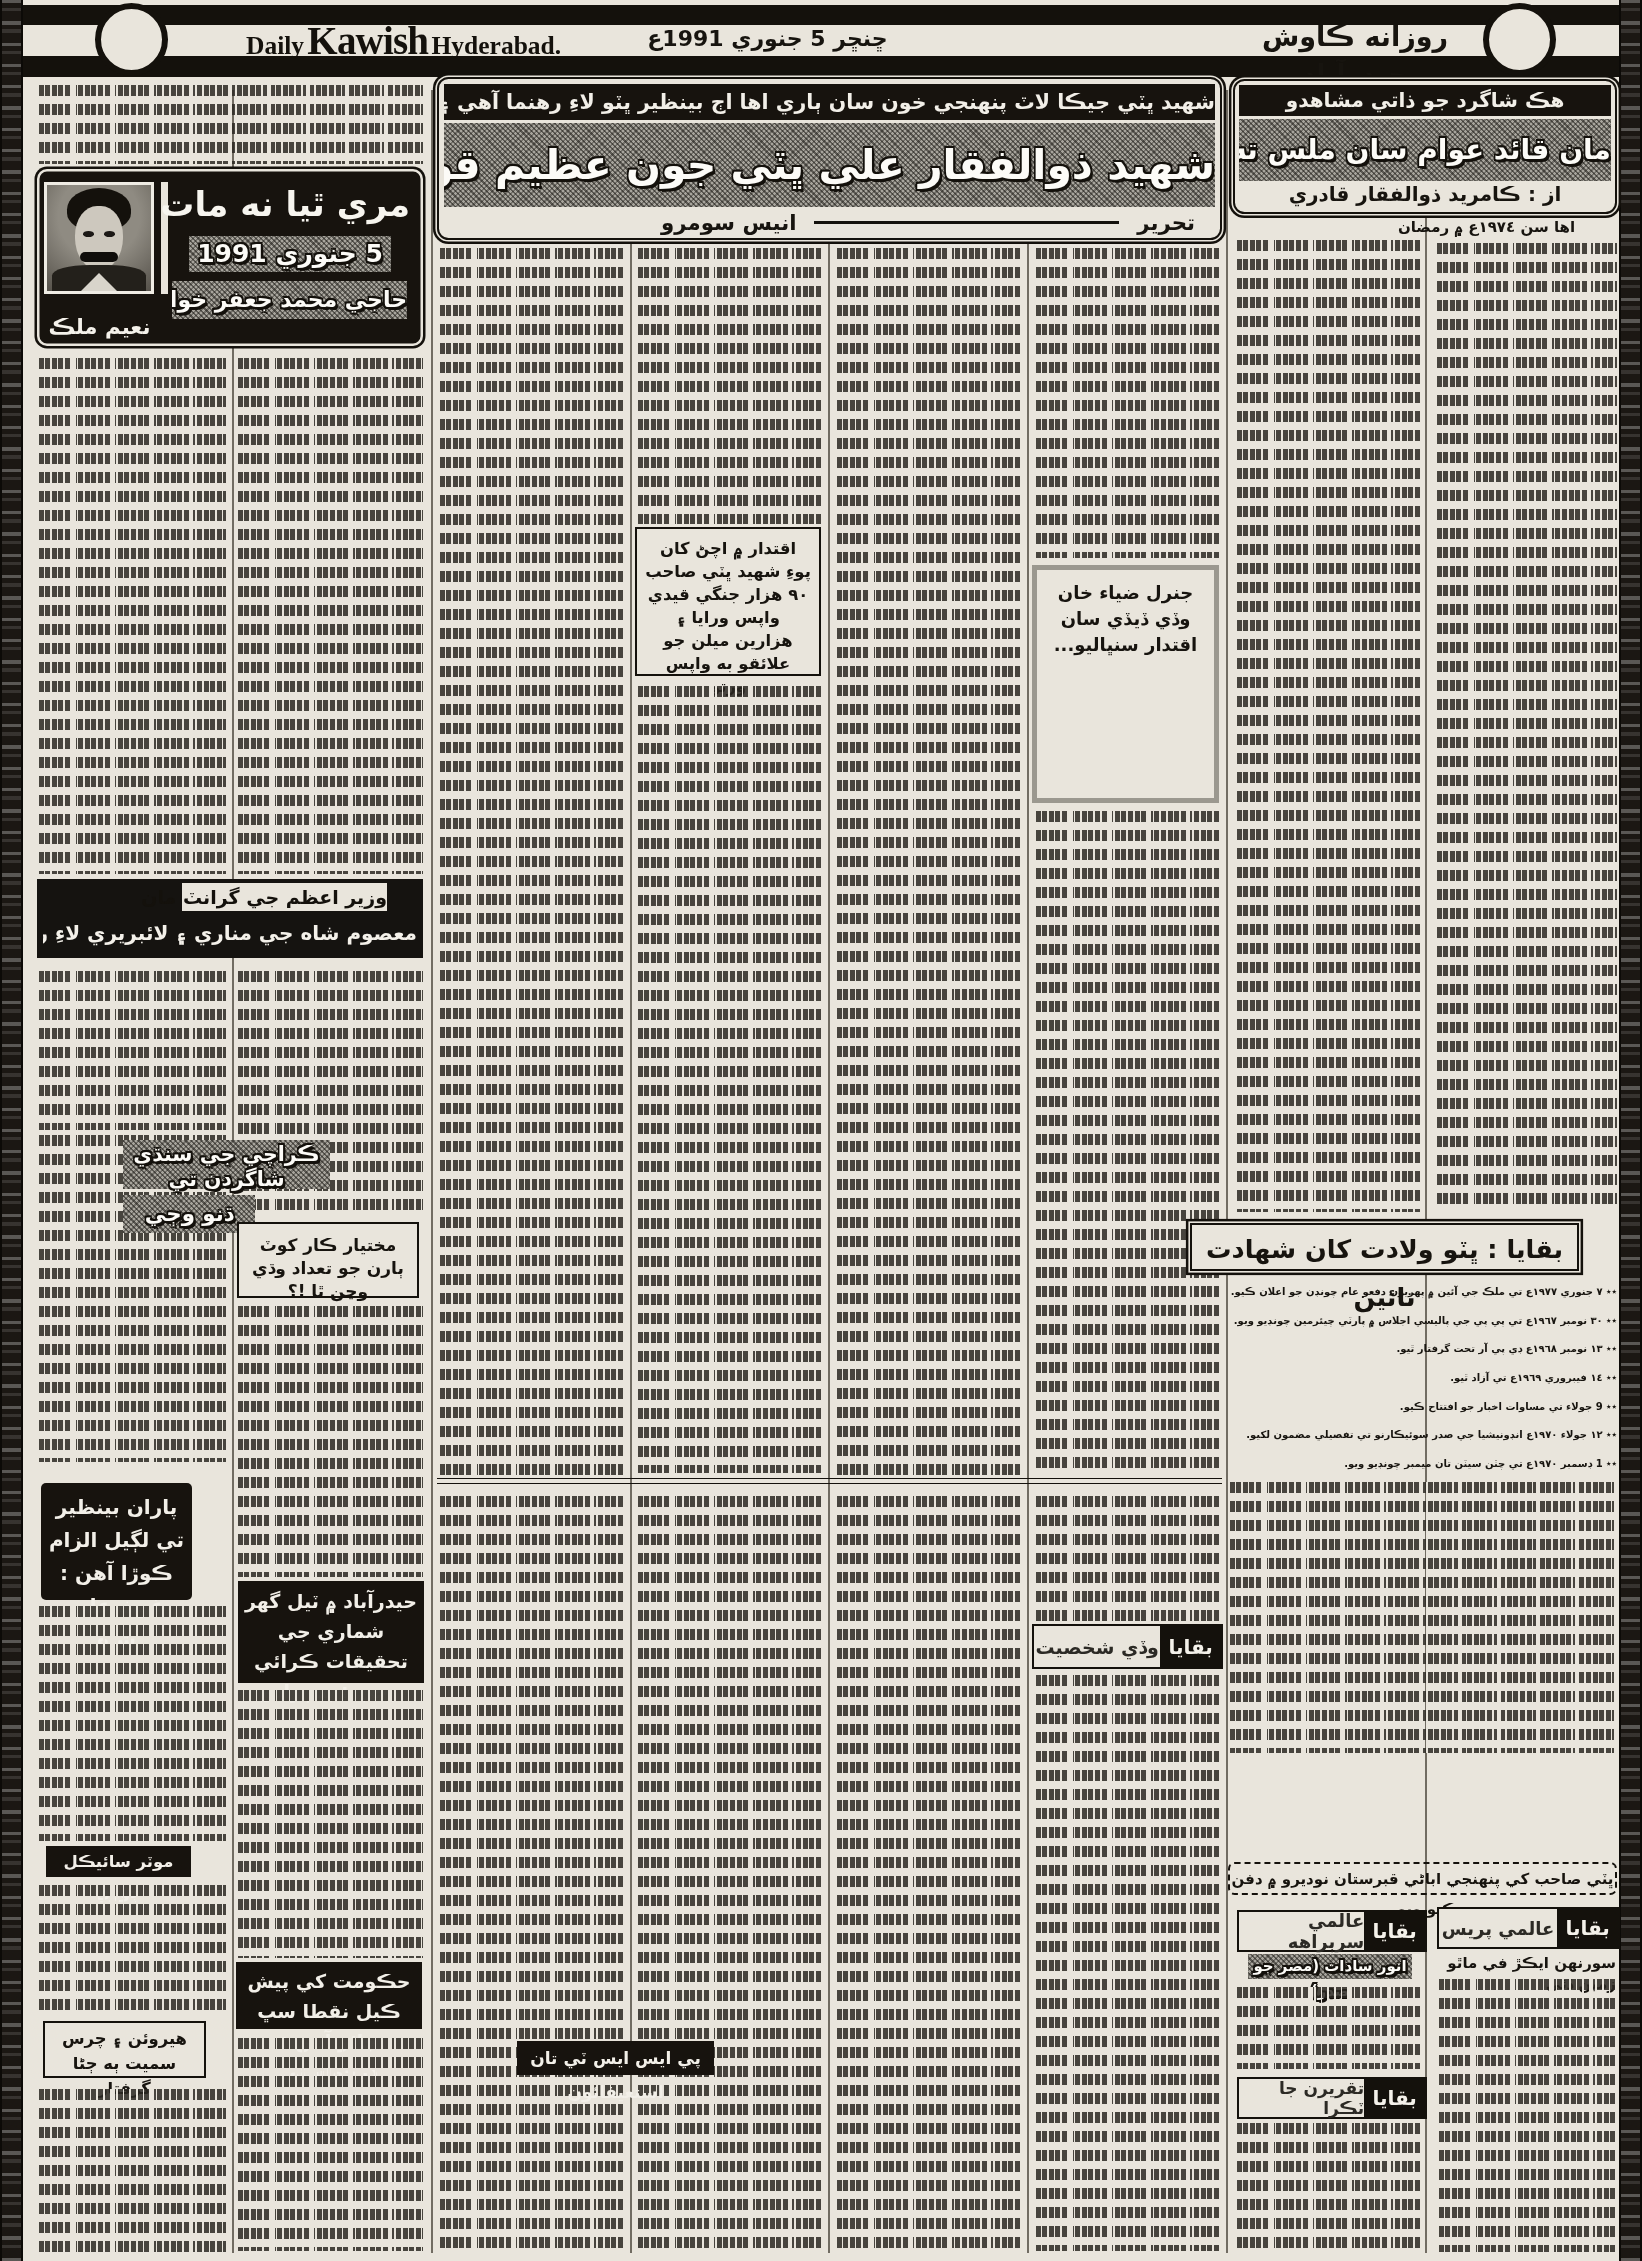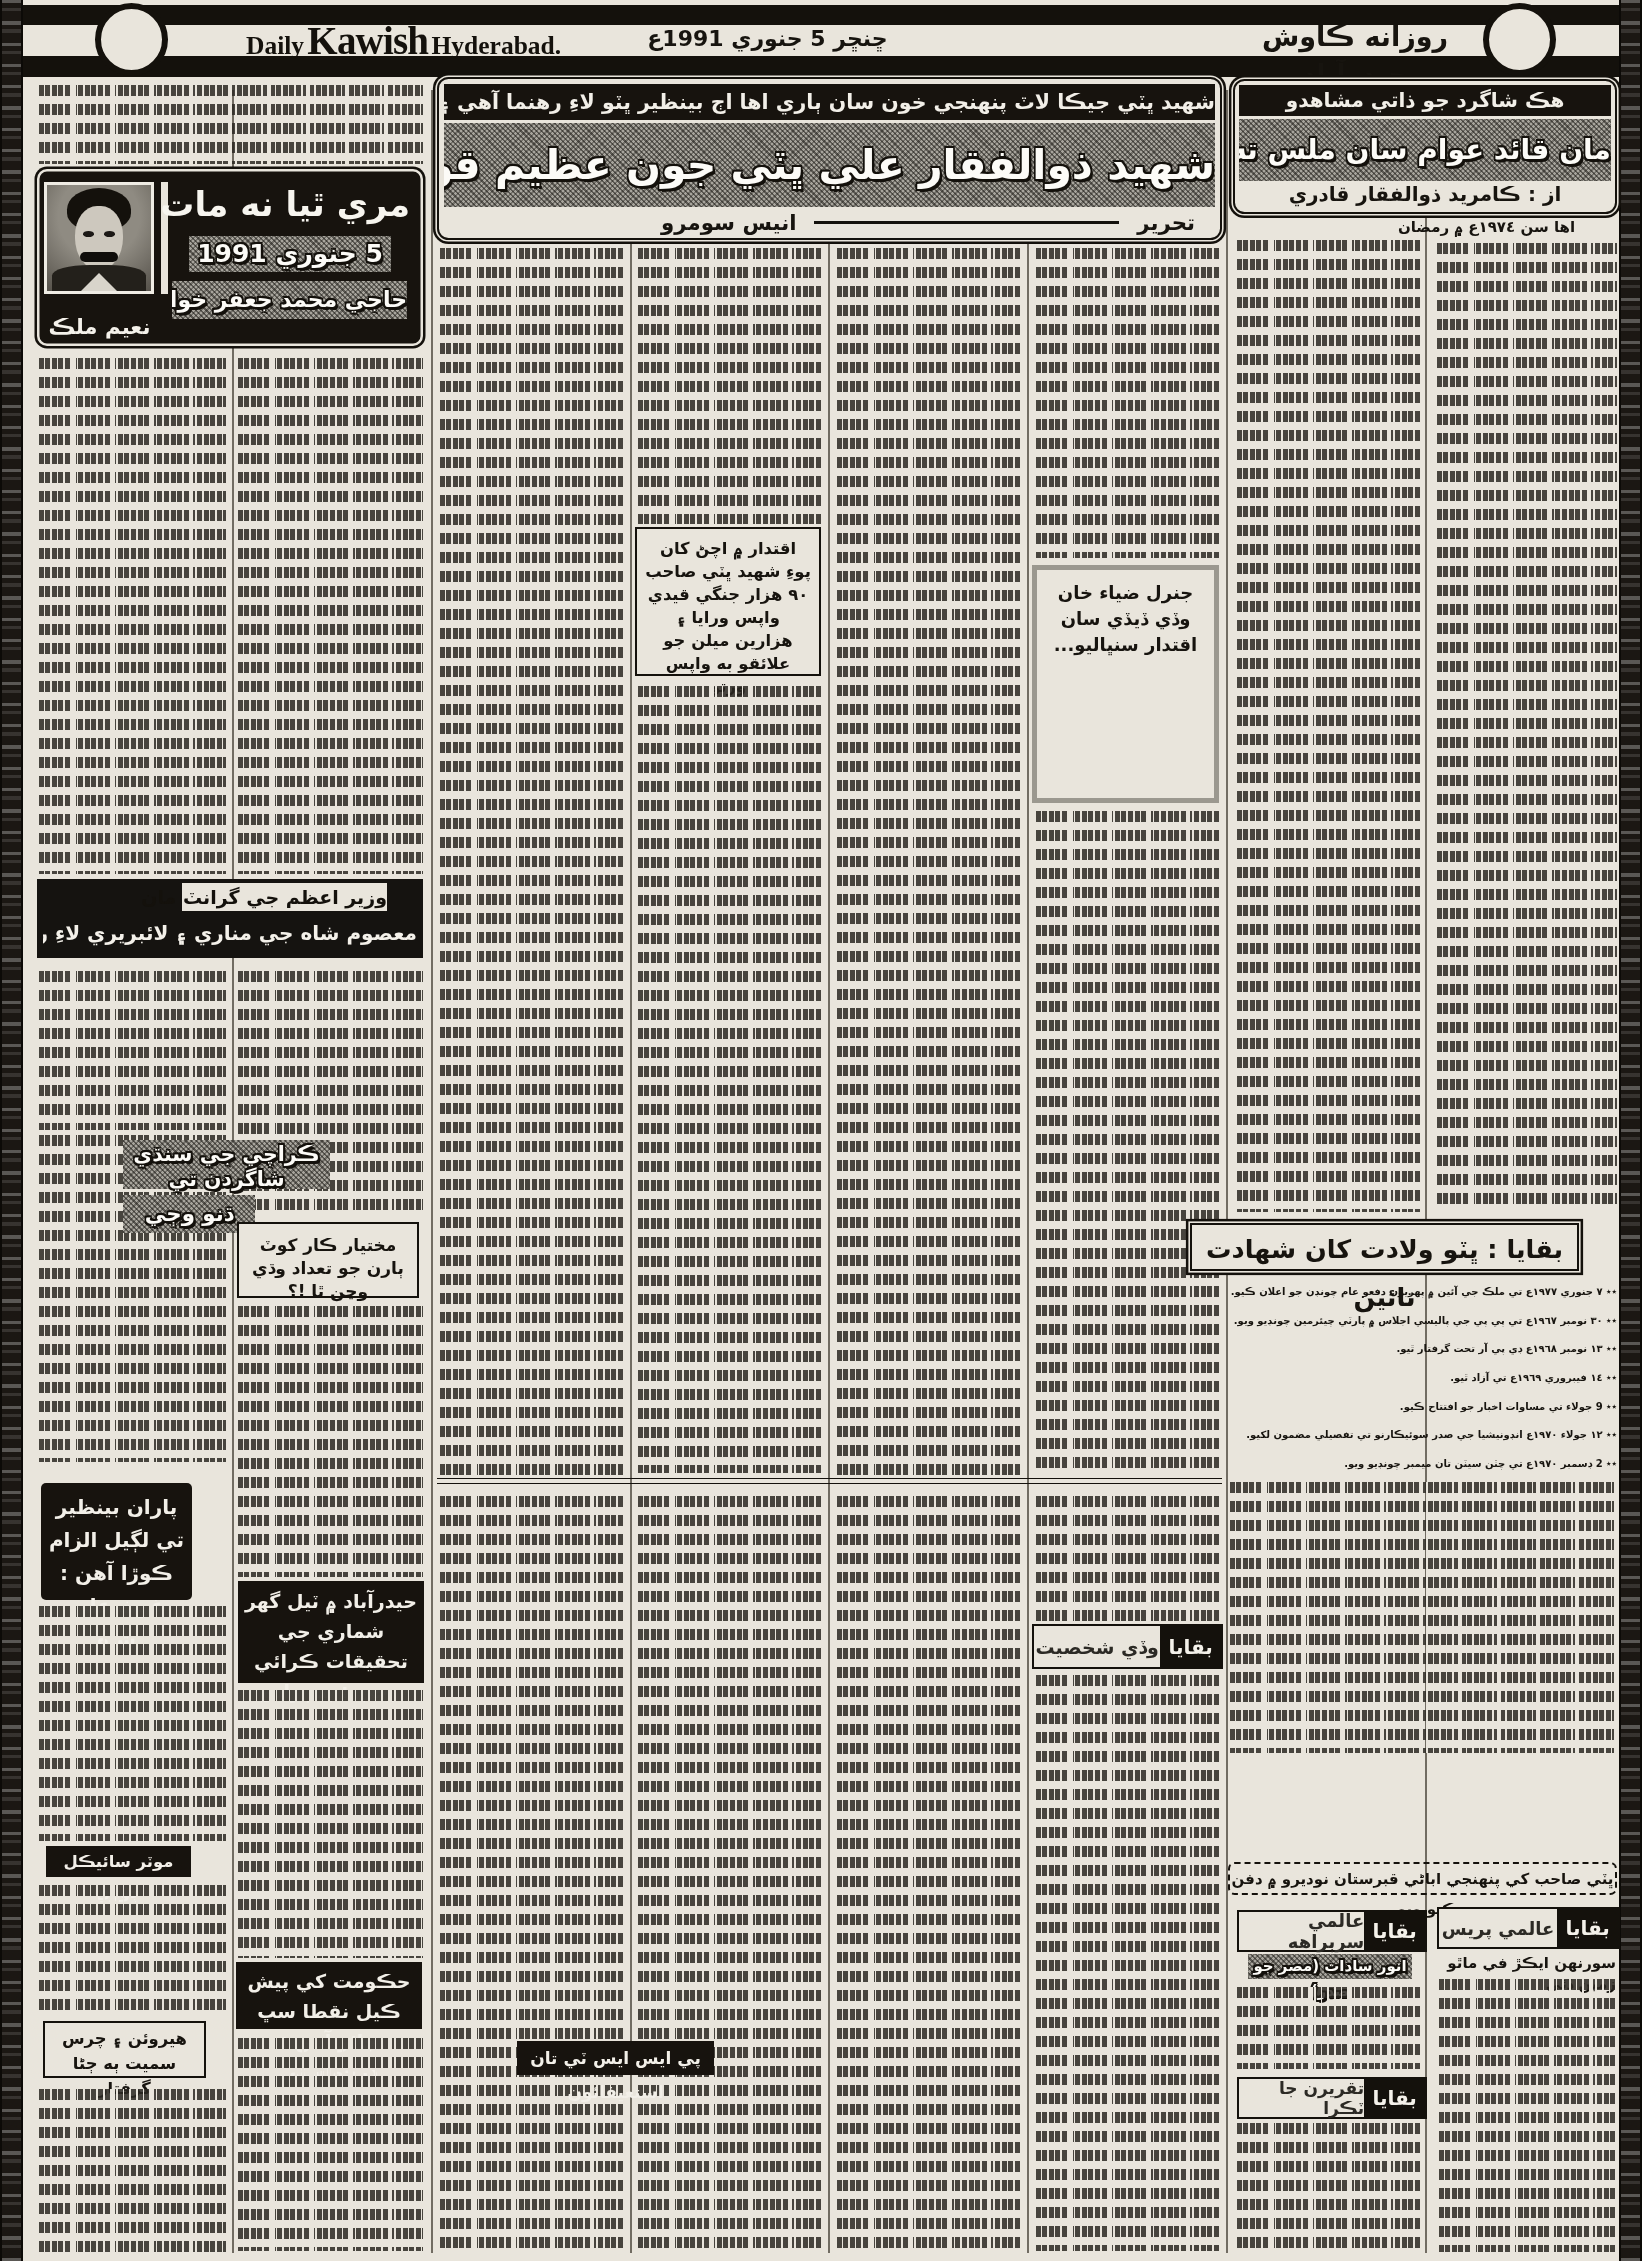--- a/index.html
+++ b/index.html
@@ -116,21 +116,21 @@
   <div class="abs fak" style="left:1435px;top:243px;width:182px;height:969px;"></div>
 
   <div class="abs dbox rtl b ctr" style="left:1190px;top:1223px;width:389px;height:48px;line-height:48px;font-size:25.5px;box-sizing:border-box;">بقايا : ڀٽو ولادت کان شهادت تائين</div>
   <div class="abs rtl" style="left:1228px;top:1281px;width:389px;height:575px;overflow:hidden;">
     <div class="tl-entry">٭٭ ٧ جنوري ١٩٧٧ع تي ملڪ جي آئين ۾ پهريون دفعو عام چونڊن جو اعلان ڪيو.</div>
     <div class="tl-entry">٭٭ ٣٠ نومبر ١٩٦٧ع تي پي پي جي پاليسي اجلاس ۾ پارٽي چيئرمين چونڊيو ويو.</div>
     <div class="tl-entry">٭٭ ١٣ نومبر ١٩٦٨ع ڊي پي آر تحت گرفتار ٿيو.</div>
     <div class="tl-entry">٭٭ ١٤ فيبروري ١٩٦٩ع تي آزاد ٿيو.</div>
     <div class="tl-entry">٭٭ 9 جولاء تي مساوات اخبار جو افتتاح ڪيو.</div>
     <div class="tl-entry">٭٭ ١٢ جولاء ١٩٧٠ع انڊونيشيا جي صدر سوئيڪارنو تي تفصيلي مضمون لکيو.</div>
-    <div class="tl-entry">٭٭ 2 ڊسمبر ١٩٧٠ع تي چٽن سيٽن تان ميمبر چونڊيو ويو.</div>
+    <div class="tl-entry">٭٭ 1 ڊسمبر ١٩٧٠ع تي چٽن سيٽن تان ميمبر چونڊيو ويو.</div>
     <div class="fak" style="height:271px;margin-top:6.6px;"></div>
   </div>
   <div class="abs rtl b ctr" style="left:1228px;top:1862px;width:389px;height:33px;line-height:30px;font-size:15px;border:2.5px dashed #14110c;border-radius:6.6px;box-sizing:border-box;">ڀٽي صاحب کي پنهنجي اباڻي قبرستان نوديرو ۾ دفن ڪيو ويو ـ</div>
 
   <div class="abs bq" style="left:1237px;top:1910px;width:186px;height:38px;">
     <span class="lbl">بقايا</span>
     <span class="ttl" style="font-size:18px;">عالمي سرٻراهه</span>
   </div>
   <div class="abs ht rtl b ctr ow" style="left:1248px;top:1954px;width:164px;height:25px;line-height:25px;font-size:15px;">انور سادات (مصر جو صدر)</div>
   <div class="abs fak" style="left:1235px;top:1987px;width:186px;height:82px;"></div>

